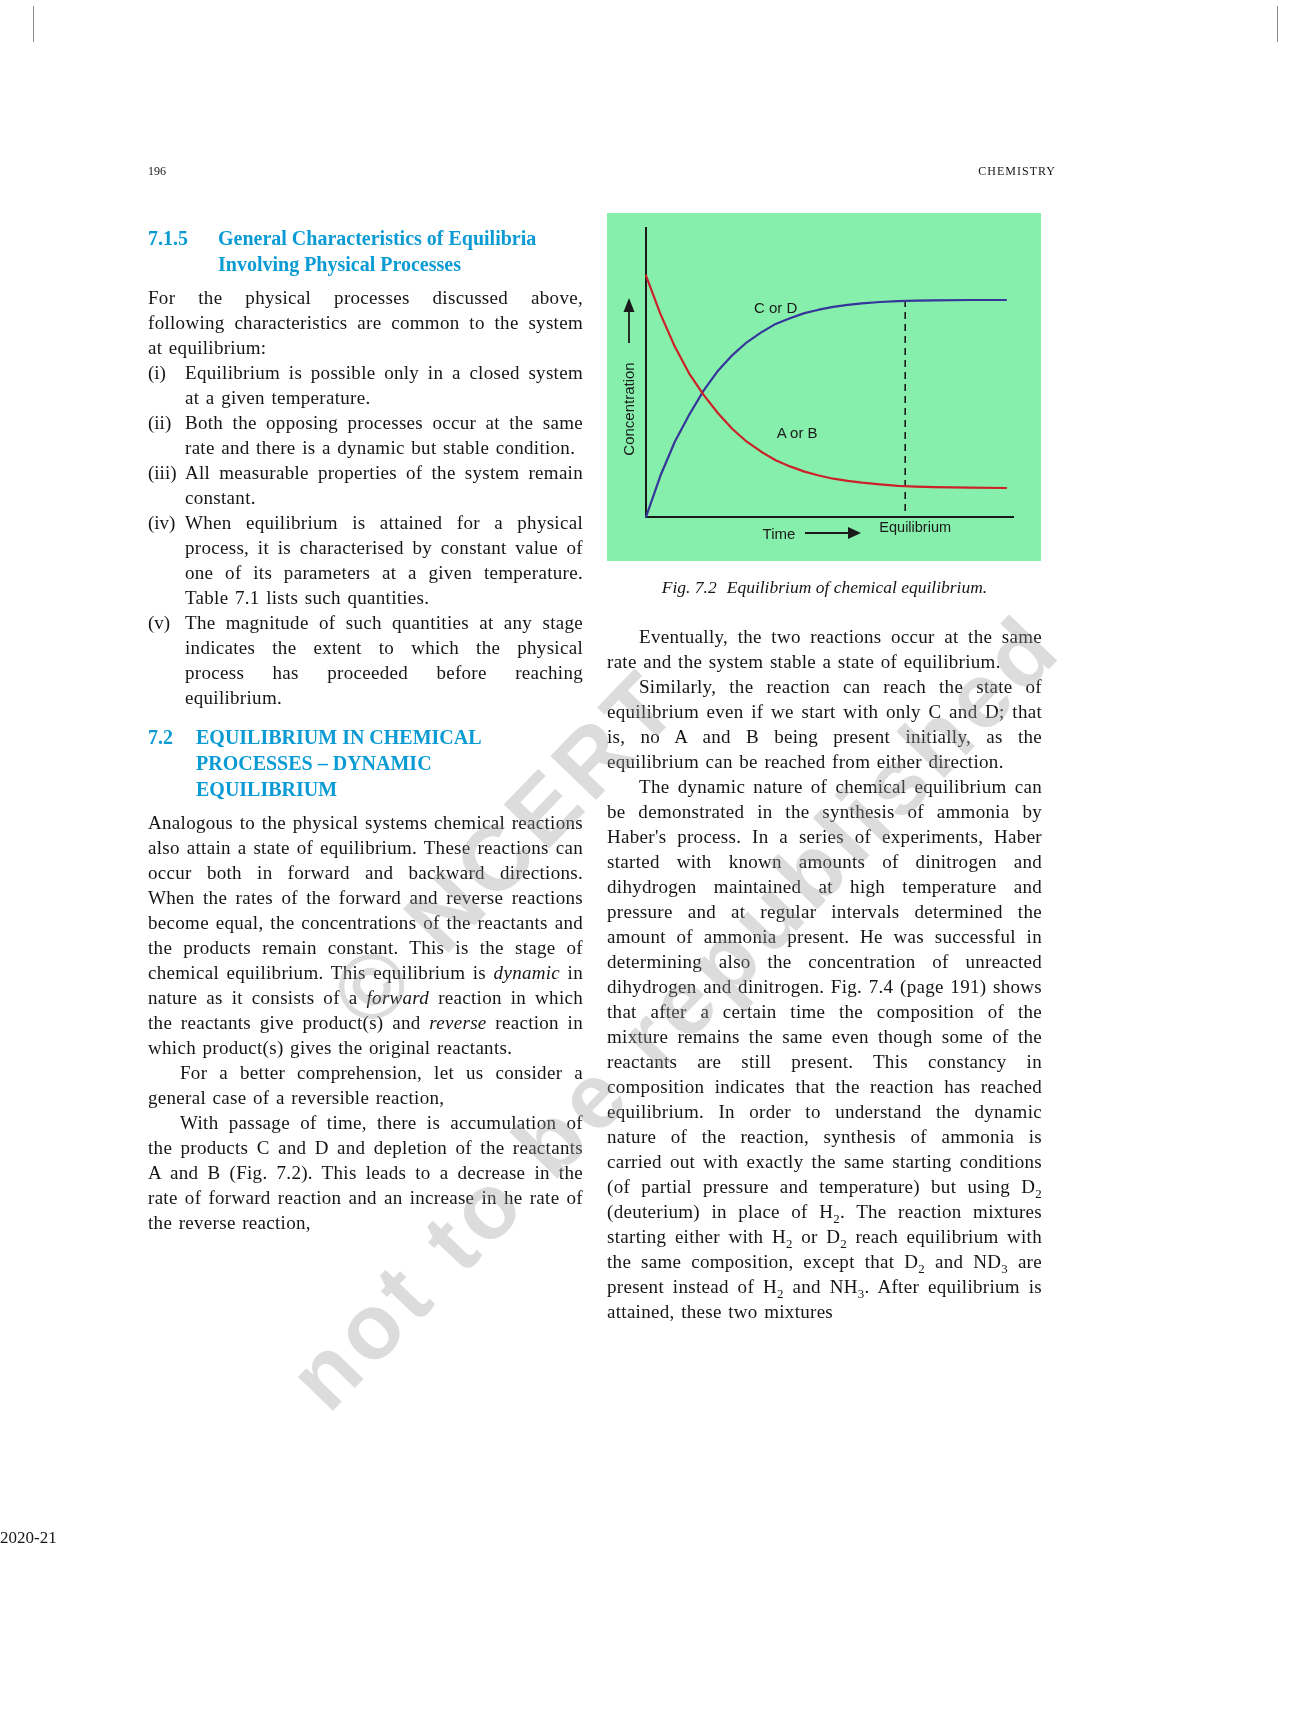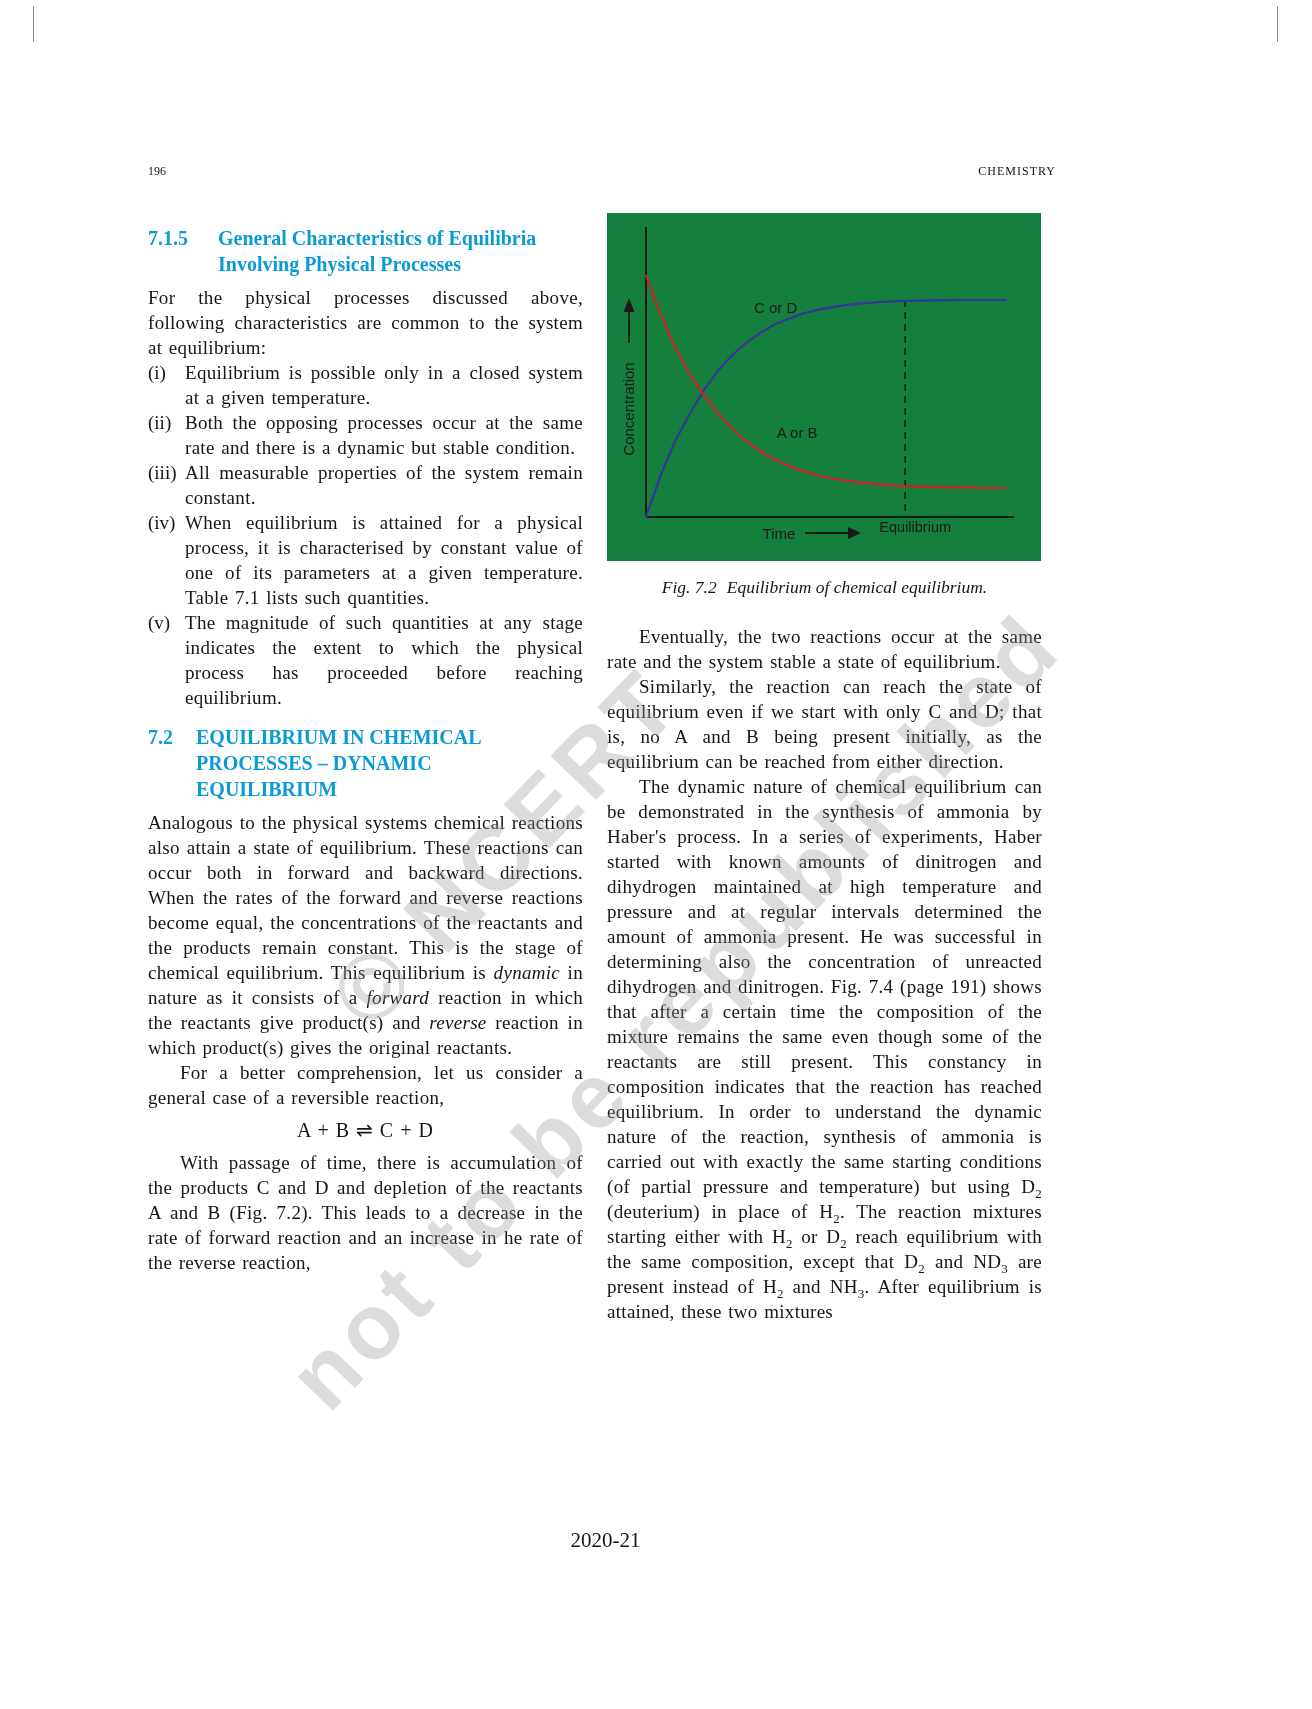--- a/index.html
+++ b/index.html
@@ -94,22 +94,21 @@
     z-index: 3; pointer-events: none;
     font-family: "Liberation Sans", sans-serif;
     font-weight: 700;
     color: var(--watermark-gray, #9a9a9a);
     opacity: 0.34;
   }
   .wm-line { font-size: 92px; white-space: nowrap; letter-spacing: 6px; }
 
   .footer {
     position: absolute; top: 1528px; left: 0; width: 1211px;
-    text-align: center;
-    font-size: 21px;
+    font-size: 17px;
   }
 </style>
 </head>
 <body>
 
 <div class="page">
 
   <div class="cropmark cm-left"></div>
   <div class="cropmark cm-right"></div>
 
@@ -166,29 +165,28 @@
           <span class="hline">EQUILIBRIUM IN CHEMICAL</span>
           <span class="hline">PROCESSES – DYNAMIC</span>
           <span class="hline">EQUILIBRIUM</span>
         </span>
       </div>
 
       <p class="body"><span>Analogous to the physical systems chemical reactions also attain a state of equilibrium. These reactions can occur both in forward and backward directions. When the rates of the forward and reverse reactions become equal, the concentrations of the reactants and the products remain constant. This is the stage of chemical equilibrium. This equilibrium is </span><i>dynamic</i><span> in nature as it consists of a </span><i>forward</i><span> reaction in which the reactants give product(s) and </span><i>reverse</i><span> reaction in which product(s) gives the original reactants.</span></p>
 
       <p class="body indent">For a better comprehension, let us consider a general case of a reversible reaction,</p>
 
-      <div class="equation">A + B ⇌ C + D</div>
 
       <p class="body indent">With passage of time, there is accumulation of the products C and D and depletion of the reactants A and B (Fig. 7.2). This leads to a decrease in the rate of forward reaction and an increase in he rate of the reverse reaction,</p>
 
     </div>
 
     <div class="col">
 
-      <figure class="figurebox" style="margin: -12px 0px 0px; background: #15803d;">
+      <figure class="figurebox" style="margin: -12px 0px 0px; background: #86efac;">
         <svg width="434" height="348" viewBox="0 0 434 348">
             <line x1="39" y1="14" x2="39" y2="304" stroke="#1a1a1a" stroke-width="2"></line>
             <line x1="39" y1="304" x2="407" y2="304" stroke="#1a1a1a" stroke-width="2"></line>
             <line x1="298.2" y1="87.024" x2="298.2" y2="304" stroke="#1a1a1a" stroke-width="1.6" stroke-dasharray="7 5"></line>
             <polyline points="39.0,304.0 53.4,262.8 67.8,228.7 82.2,201.8 96.6,177.6 111.0,157.7 125.4,142.1 139.8,129.3 154.2,119.4 168.6,110.9 183.0,105.2 197.4,100.1 211.8,96.7 226.2,93.8 240.6,91.9 255.0,90.4 273.0,89.0 291.0,88.2 309.0,87.6 327.0,87.3 363.0,87.0 399.0,87.0" fill="none" stroke="#35359a" stroke-width="2.2" stroke-linejoin="round" stroke-linecap="round"></polyline>
             <text x="168.6" y="100.25999999999999" text-anchor="middle" font-size="15" fill="#1a1a1a" font-family="&quot;Liberation Sans&quot;, sans-serif">C or D</text>
             <polyline points="39.0,62.6 53.4,100.9 67.8,133.6 82.2,160.6 96.6,181.9 111.0,200.3 125.4,216.0 139.8,228.7 154.2,238.7 168.6,247.2 183.0,253.4 197.4,258.6 211.8,262.5 226.2,265.7 240.6,267.9 255.0,269.6 273.0,271.3 291.0,272.8 309.0,273.6 327.0,274.2 363.0,274.7 399.0,275.0" fill="none" stroke="#cc2128" stroke-width="2.2" stroke-linejoin="round" stroke-linecap="round"></polyline>
             <text x="190.20000000000002" y="225.21999999999997" text-anchor="middle" font-size="15" fill="#1a1a1a" font-family="&quot;Liberation Sans&quot;, sans-serif">A or B</text>
             <text x="22" y="201" text-anchor="middle" font-size="15" fill="#1a1a1a" font-family="&quot;Liberation Sans&quot;, sans-serif" transform="rotate(-90 22 196)">Concentration</text>
             <line x1="22" y1="130" x2="22" y2="97" stroke="#1a1a1a" stroke-width="1.8"></line>

